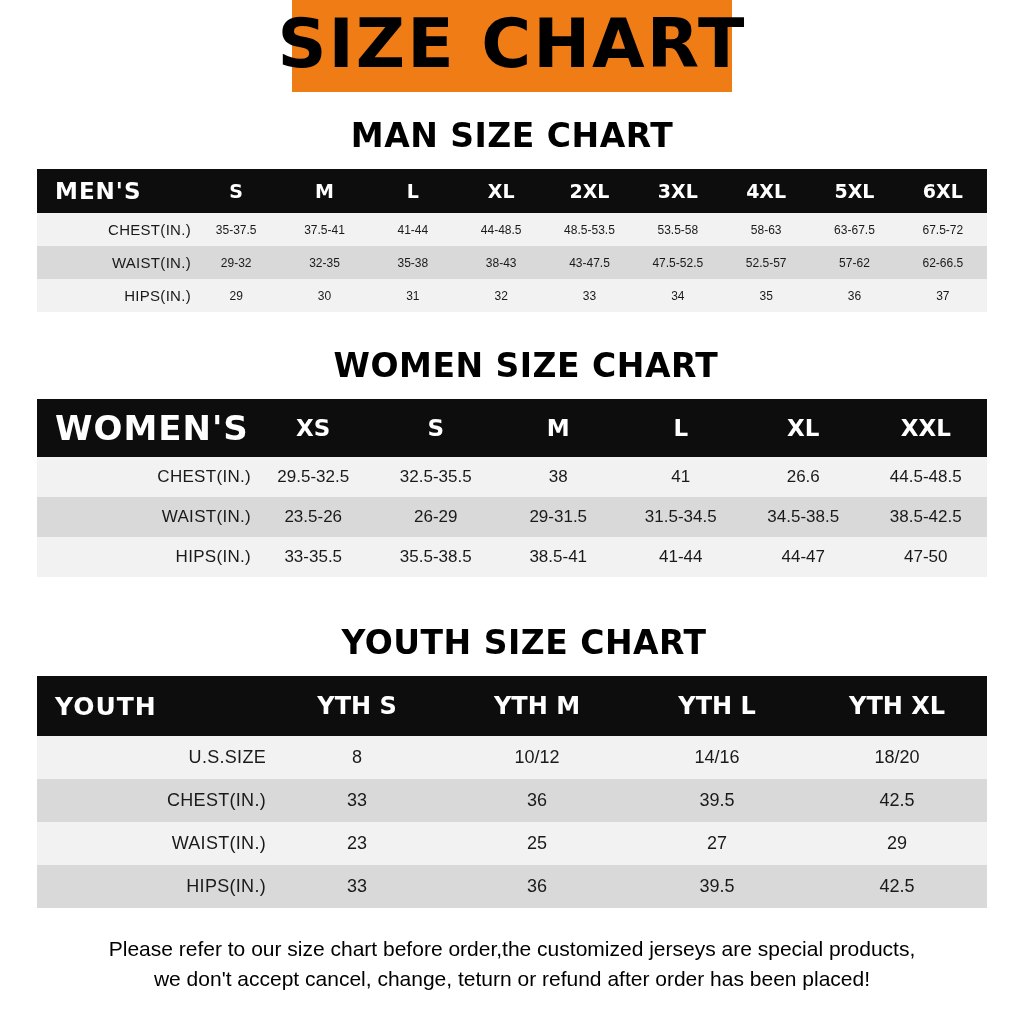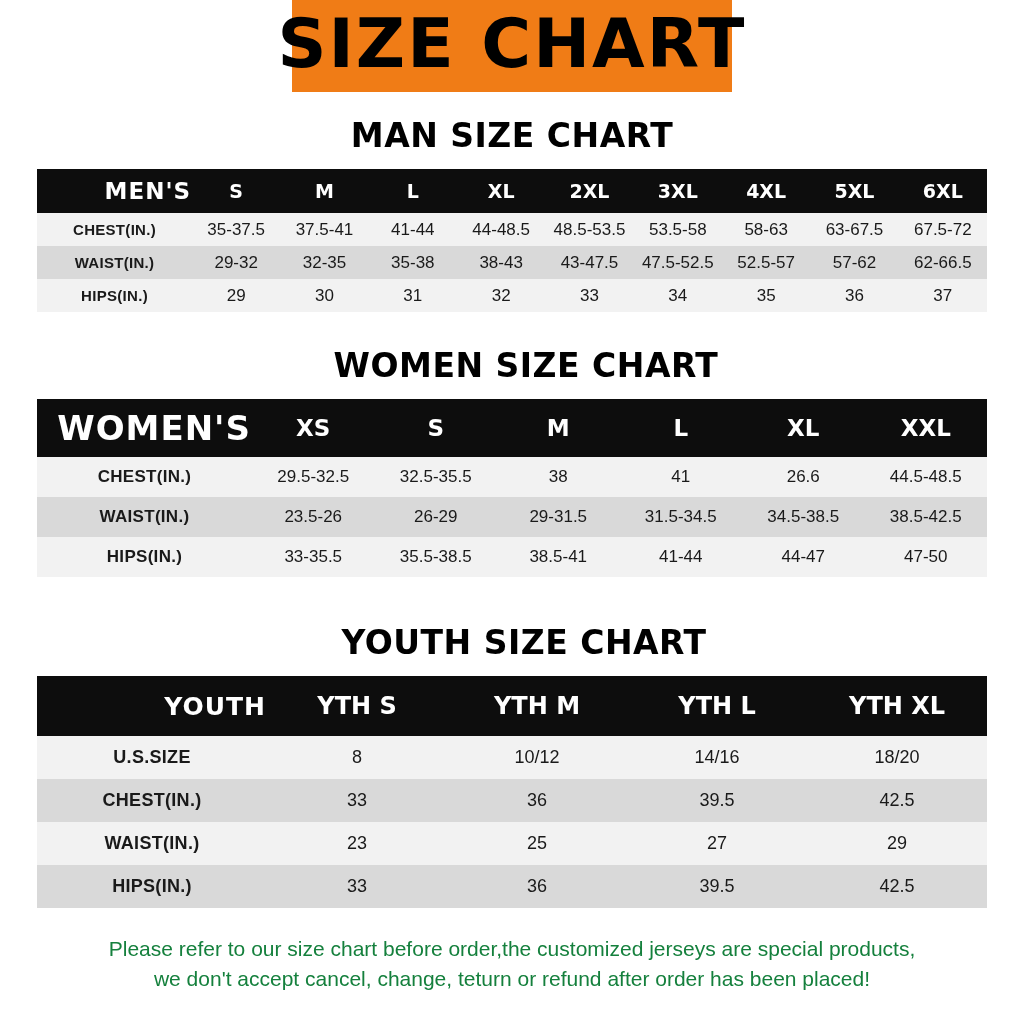--- a/index.html
+++ b/index.html
@@ -74,62 +74,61 @@
     table-layout: fixed;
   }
   thead th {
     background: #0d0d0d;
     color: #ffffff;
     font-family: "DejaVu Sans", sans-serif;
     font-weight: bold;
     text-align: center;
   }
   thead th.rowlabel {
-    text-align: right;
+    text-align: left;
     padding-left: 18px;
     letter-spacing: 1px;
   }
   tbody td {
     text-align: center;
     color: #1a1a1a;
     font-family: "Liberation Sans", sans-serif;
   }
   tbody td.rowlabel {
-    text-align: center;
+    text-align: right;
     letter-spacing: 0.3px;
-    font-weight: bold;
   }
   tbody tr.alt td { background: #d9d9d9; }
   tbody tr.plain td { background: #f2f2f2; }
 
   
   #men-table thead th { height: 42px; font-size: 19px; }
   #men-table thead th.rowlabel { font-size: 23px; }
-  #men-table tbody td { height: 31px; font-size: 17px; }
+  #men-table tbody td { height: 31px; font-size: 12px; }
   #men-table tbody td.rowlabel { font-size: 15px; }
   #men-table col.c0 { width: 155px; }
 
   
   #women-table thead th { height: 56px; font-size: 23px; }
   #women-table thead th.rowlabel { font-size: 34px; margin-left: 40px; }
   #women-table tbody td { height: 38px; font-size: 17px; }
   #women-table col.c0 { width: 215px; }
 
   
   #youth-table thead th { height: 58px; font-size: 24px; }
   #youth-table thead th.rowlabel { font-size: 25px; }
   #youth-table tbody td { height: 41px; font-size: 18px; }
   #youth-table col.c0 { width: 230px; }
 
   
   .footer-note {
     margin: 26px auto 0 auto;
     width: 950px;
     text-align: center;
-    color: #15803d;
+    color: #000000;
     font-family: "Liberation Sans", sans-serif;
     font-size: 21px;
     line-height: 1.45;
   }
   .footer-note .line { display: block; }
 </style>
 </head>
 <body>
 
 <div class="banner">

